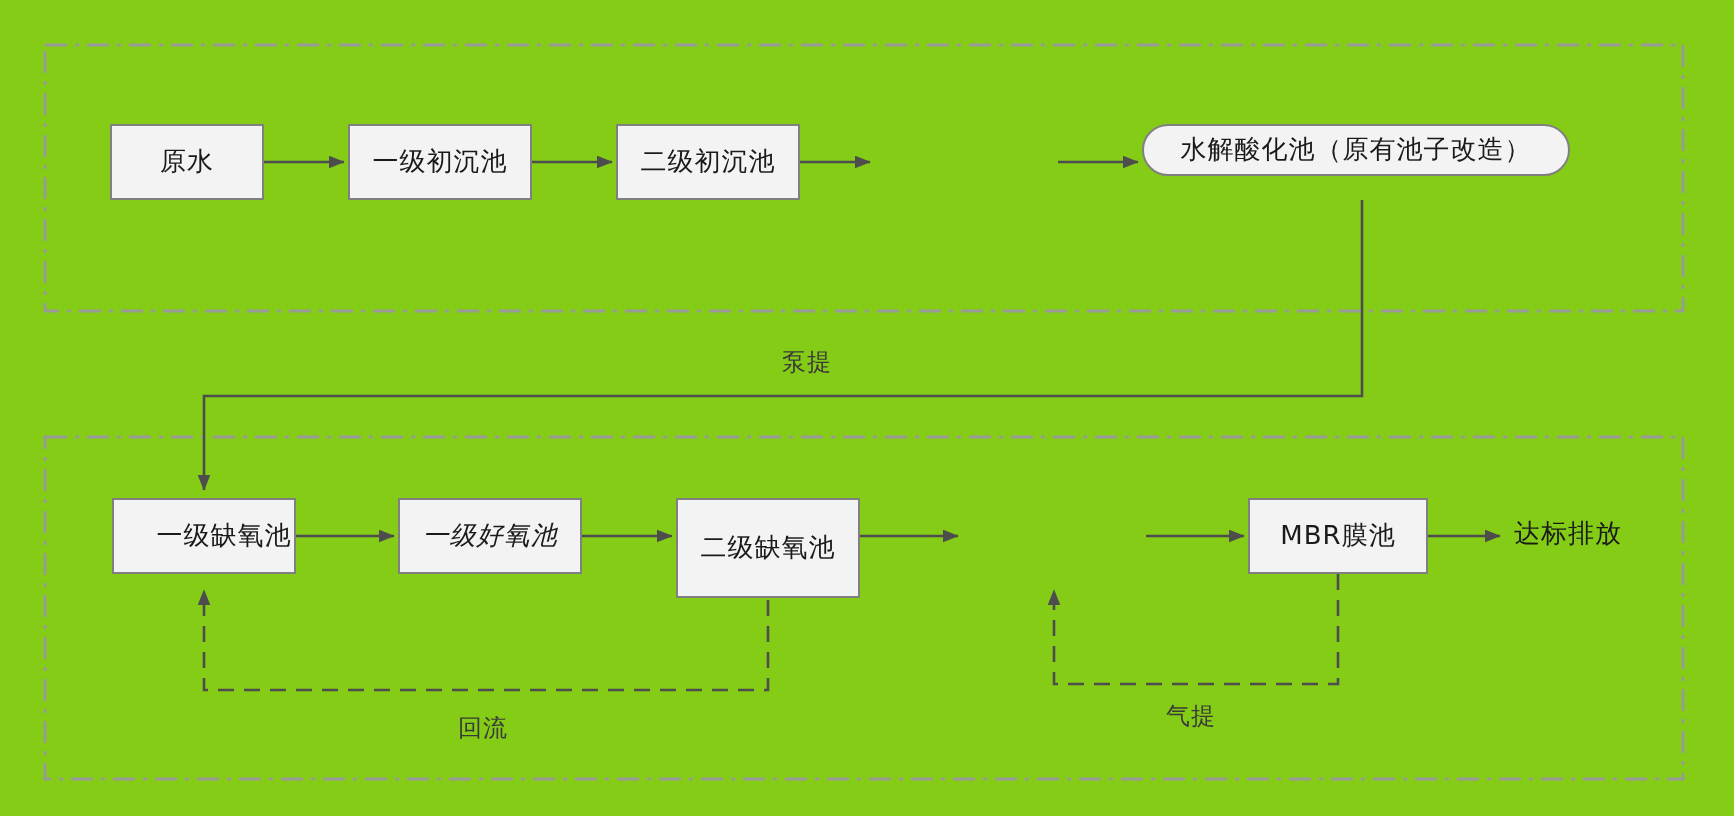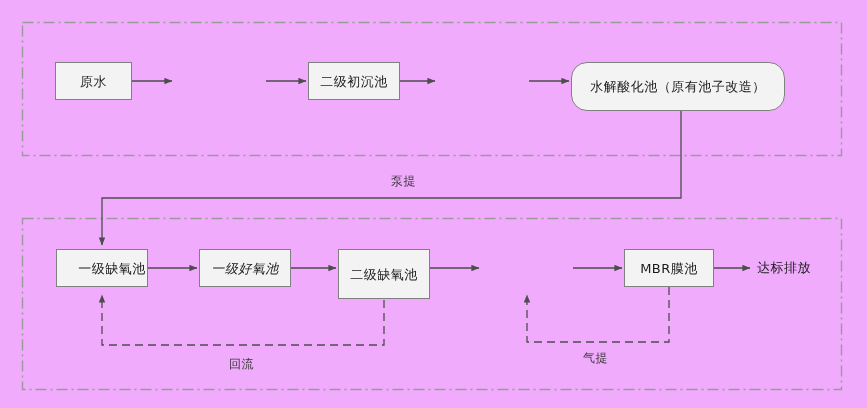--- a/index.html
+++ b/index.html
@@ -8,21 +8,21 @@
     padding: 0;
     background: #ffffff;
   }
   body {
     font-family: "DejaVu Sans", "Liberation Sans", sans-serif;
   }
   #diagram {
     position: relative;
     width: 867px;
     height: 408px;
-    background: #f0abfc;
+    background: #84cc16;
     overflow: hidden;
   }
   #svg-layer {
     position: absolute;
     left: 0;
     top: 0;
     width: 867px;
     height: 408px;
   }
   .node {
@@ -86,22 +86,23 @@
     <line x1="430" y1="268" x2="479" y2="268" stroke="#4d4d4d" stroke-width="1.3" marker-end="url(#arrow)"></line>
     <line x1="573" y1="268" x2="622" y2="268" stroke="#4d4d4d" stroke-width="1.3" marker-end="url(#arrow)"></line>
     <line x1="714" y1="268" x2="750" y2="268" stroke="#4d4d4d" stroke-width="1.3" marker-end="url(#arrow)"></line>
 
     <path d="M384,287 L384,345 L102,345 L102,295" fill="none" stroke="#4d4d4d" stroke-width="1.3" stroke-dasharray="8 5" marker-end="url(#arrow)"></path>
 
     <path d="M669,287 L669,342 L527,342 L527,295" fill="none" stroke="#4d4d4d" stroke-width="1.3" stroke-dasharray="8 5" marker-end="url(#arrow)"></path>
   </svg>
 
   <div class="node" style="left:55px; top:62px; width:77px; height:38px;">原水</div>
+  <div class="node" style="left:174px; top:62px; width:92px; height:38px;">一级初沉池</div>
   <div class="node" style="left:308px; top:62px; width:92px; height:38px;">二级初沉池</div>
-  <div class="node" style="left:571px; top:62px; width:214px; height:49px;border-radius:16px;">水解酸化池（原有池子改造）</div>
+  <div class="node" style="left:571px; top:62px; width:214px; height:26px;border-radius:16px;">水解酸化池（原有池子改造）</div>
 
   <div class="node" style="left:56px; top:249px; width:92px; height:38px;padding-left:20px;">一级缺氧池</div>
   <div class="node" style="left:199px; top:249px; width:92px; height:38px;font-style:italic;">一级好氧池</div>
   <div class="node" style="left:338px; top:249px; width:92px; height:50px;">二级缺氧池</div>
   <div class="node" style="left:624px; top:249px; width:90px; height:38px;">MBR膜池</div>
 
   <div class="plain-label" style="left:757px; top:261px;">达标排放</div>
 
   <div class="edge-label" style="left:391px; top:175px;">泵提</div>
   <div class="edge-label" style="left:229px; top:358px;">回流</div>

